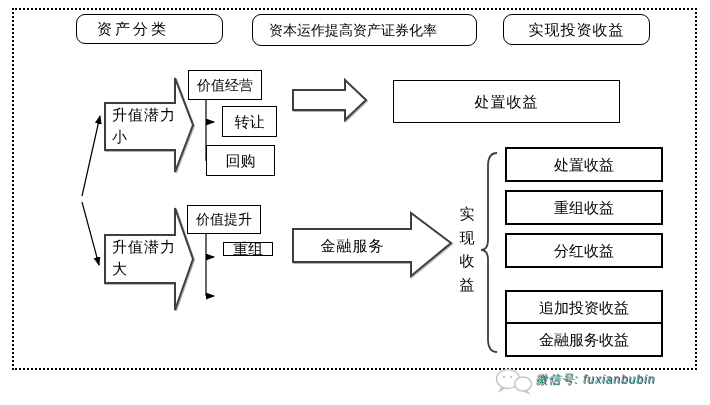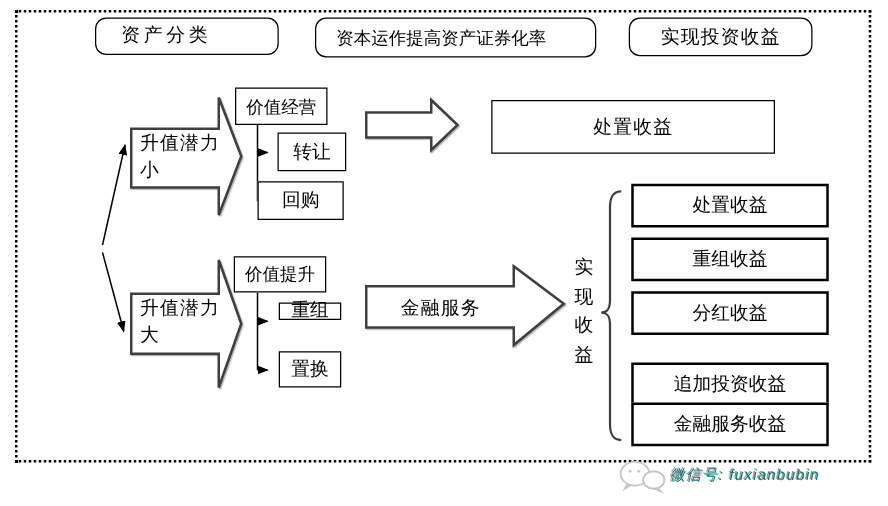--- a/index.html
+++ b/index.html
@@ -110,23 +110,20 @@
   <div class="box" style="left:393px;top:80px;width:227px;height:43px;letter-spacing:1px;">
     <span>处置收益</span>
   </div>
 
   <div class="box" style="left:187px;top:205px;width:74px;height:29px;font-size:14px;text-align:right;">
     <span>价值提升</span>
   </div>
   <div class="box" style="left:223px;top:242px;width:50px;height:14px;">
     <span>重组</span>
   </div>
-  <div class="box" style="left:223px;top:281px;width:50px;height:29px;">
-    <span>置换</span>
-  </div>
 
   <div class="lbl" style="left:300px;top:237px;width:105px;text-align:center;letter-spacing:1px;">金融服务</div>
 
   <div class="lbl pre vtext" style="left:459px;top:202px;width:16px;">实
 现
 收
 益</div>
 
   <div class="box heavy" style="left:505px;top:147px;width:158px;height:35px;">
     <span>处置收益</span>

